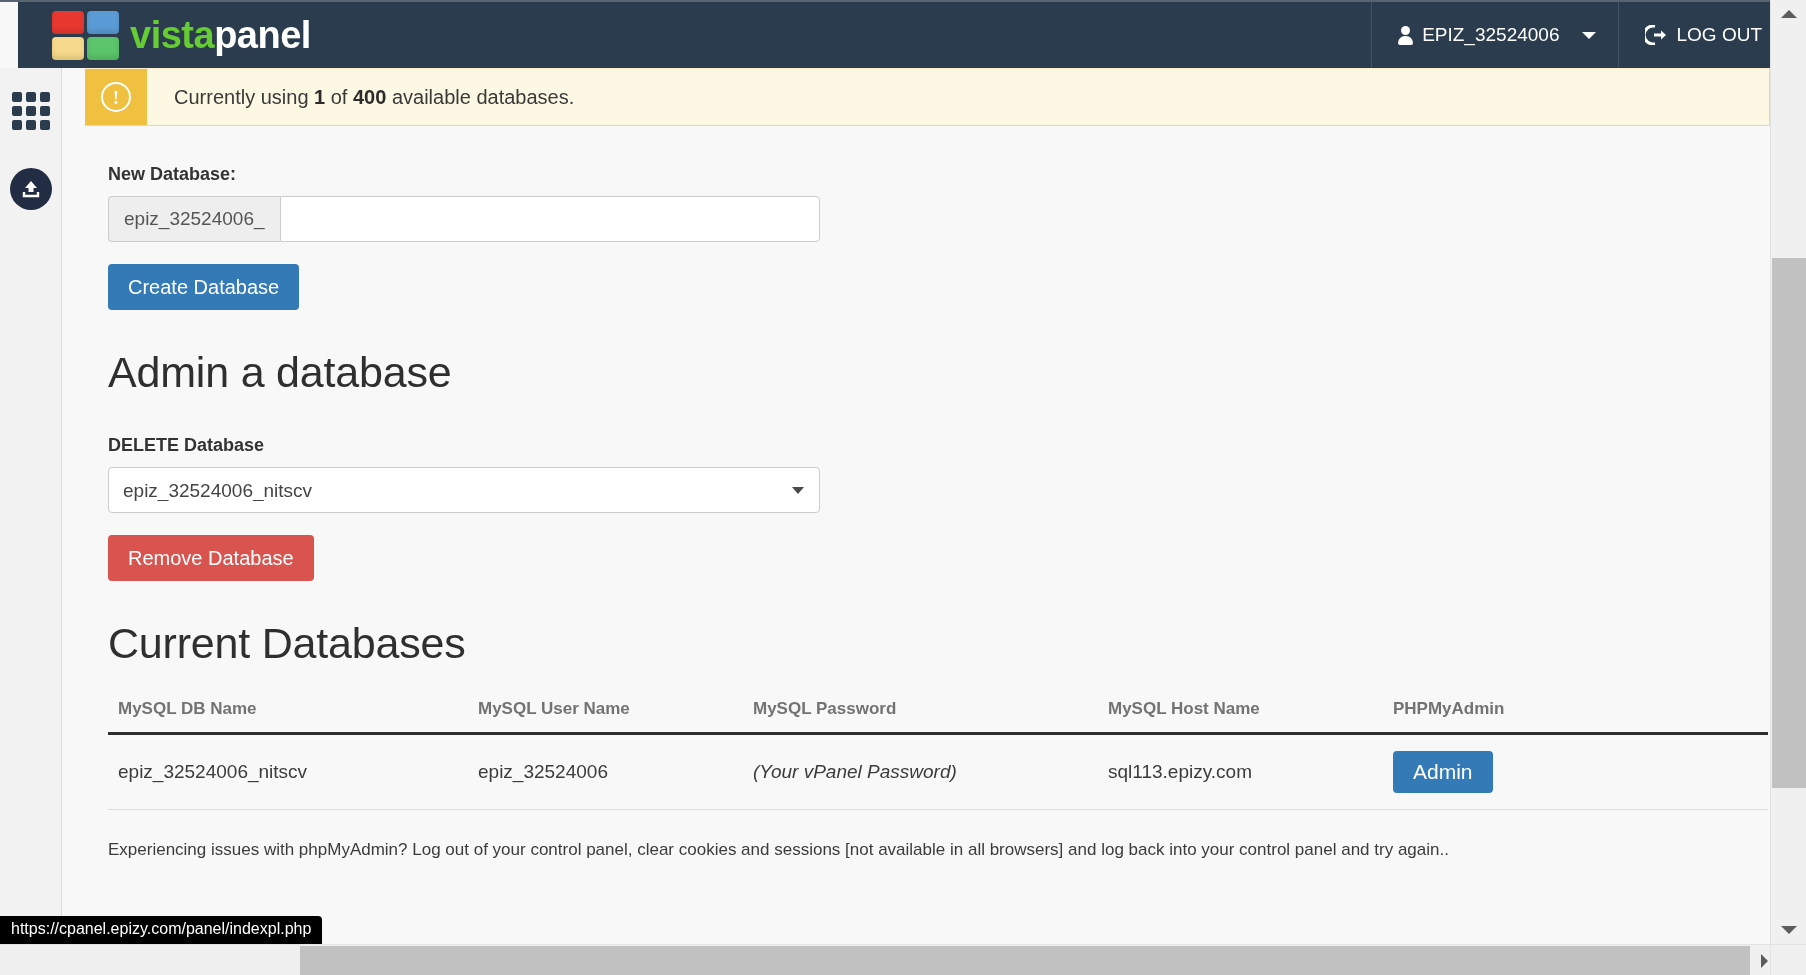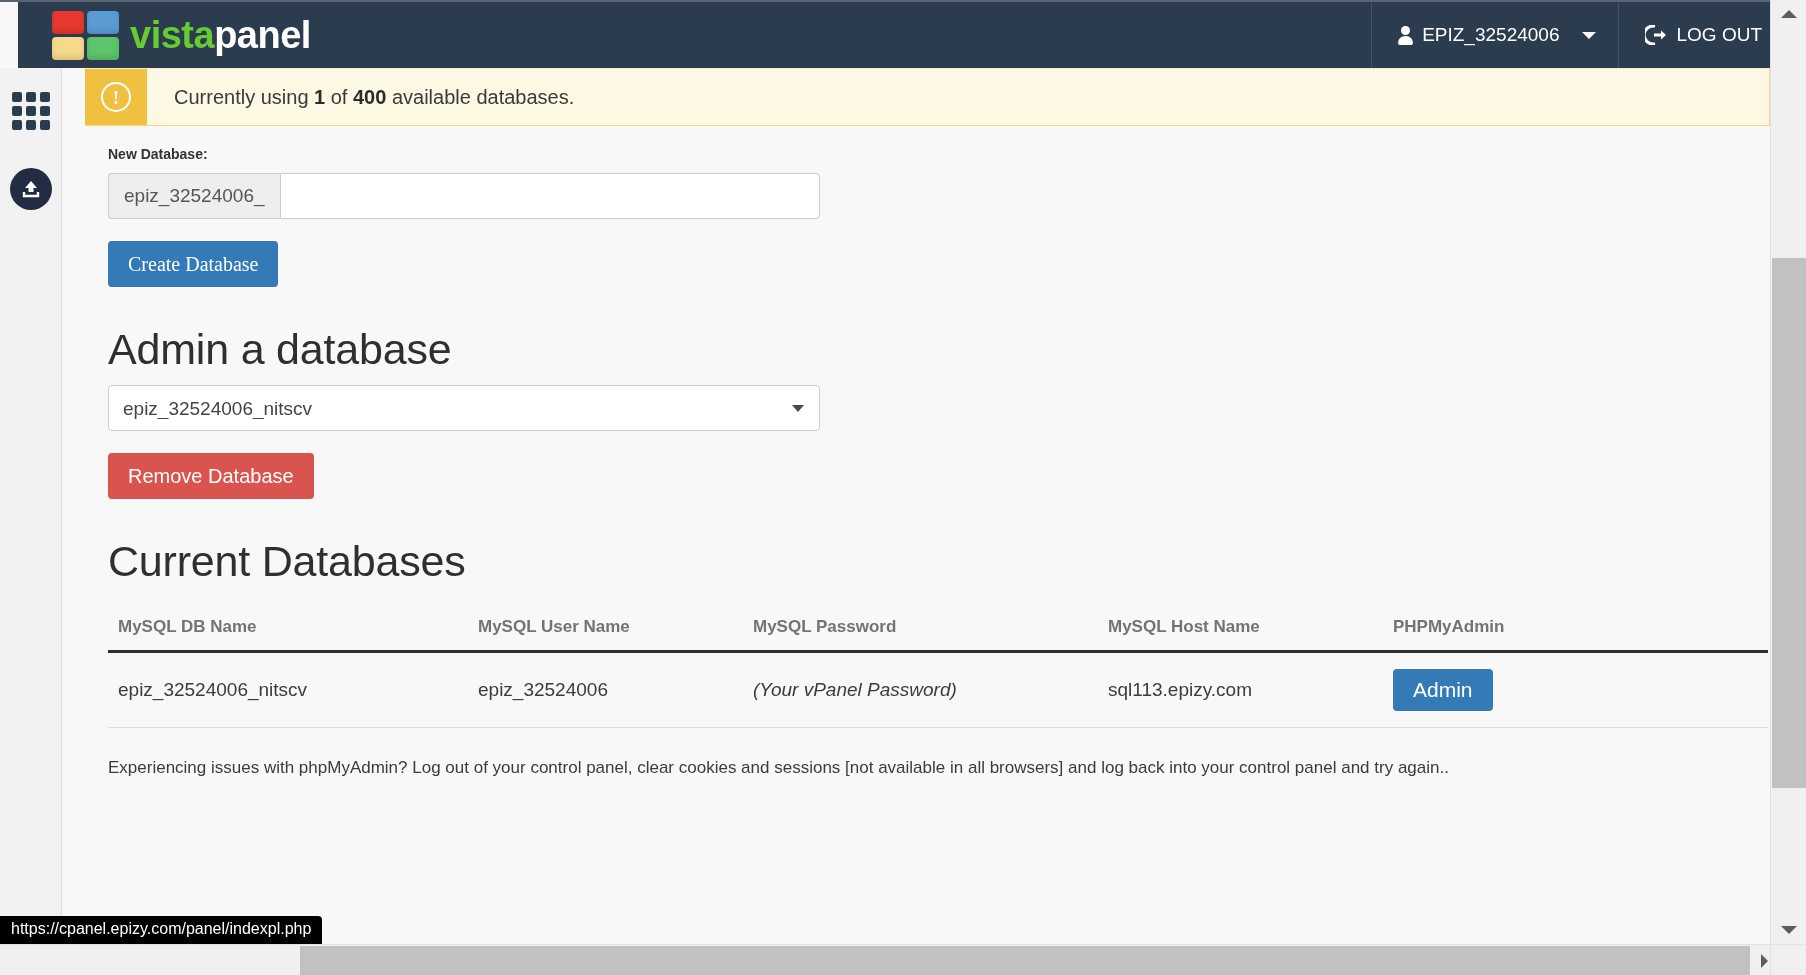--- a/index.html
+++ b/index.html
@@ -150,22 +150,22 @@
   #alert-text {
     padding-left: 27px;
     font-size: 20px; color: #3a3a3a;
   }
   #alert-text b { font-weight: 700; color: #2c2c2c; }
 
   
   .block { padding-left: 23px; }
 
   .field-label {
-    font-size: 14px; font-weight: 700; color: #333;
-    margin: 20px 0 11px 0;
+    font-size: 18px; font-weight: 700; color: #333;
+    margin: 38px 0 11px 0;
   }
   .input-group {
     display: flex; width: 712px; height: 46px;
   }
   .input-addon {
     background: #eeeeee;
     border: 1px solid #cccccc;
     border-right: none;
     border-radius: 4px 0 0 4px;
     font-size: 19px; color: #555;
@@ -185,21 +185,21 @@
 
   .btn {
     display: inline-block;
     border: none; border-radius: 4px;
     color: #ffffff; font-size: 20px;
     padding: 11px 20px;
     cursor: pointer;
     font-family: "Liberation Sans", sans-serif;
     line-height: 1.2;
   }
-  .btn-blue { background: #337ab7; font-family: Liberation Serif, serif; }
+  .btn-blue { background: #337ab7; }
   .btn-red  { background: #d9534f; }
   #create-db-btn { margin-top: 22px; }
   #remove-db-btn { margin-top: 22px; }
 
   h2.sect {
     font-size: 43px; font-weight: 400; color: #2f2f2f;
     margin: 38px 0 0 0; line-height: 1.15;
     letter-spacing: -.2px;
   }
 
@@ -418,20 +418,21 @@
         <div class="field-label">New Database:</div>
         <div class="input-group">
           <div class="input-addon">epiz_32524006_</div>
           <input class="input-main" type="text" id="new-db-input" placeholder="" style="">
         </div>
         <button class="btn btn-blue" id="create-db-btn">Create Database</button>
       </div>
 
       <div class="block">
         <h2 class="sect">Admin a database</h2>
+        <div class="field-label">DELETE Database</div>
         <div class="select-wrap">
           <select class="db-select" id="db-select"><option value="epiz_32524006_nitscv">epiz_32524006_nitscv</option></select>
           <span class="select-caret"></span>
         </div>
         <button class="btn btn-red" id="remove-db-btn">Remove Database</button>
       </div>
 
       <div class="block">
         <h2 class="sect">Current Databases</h2>
         <table id="db-table">

